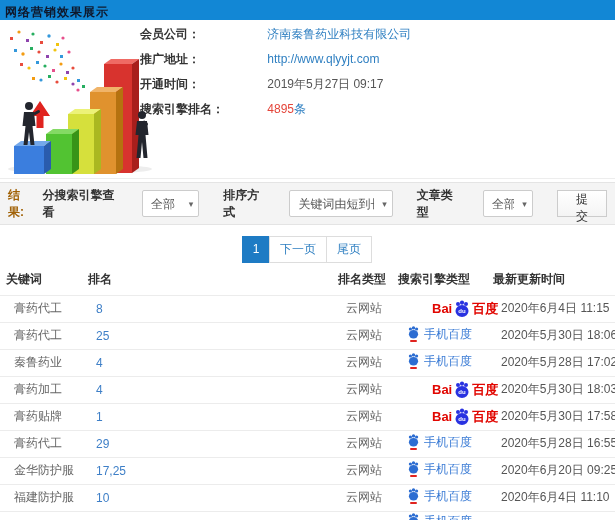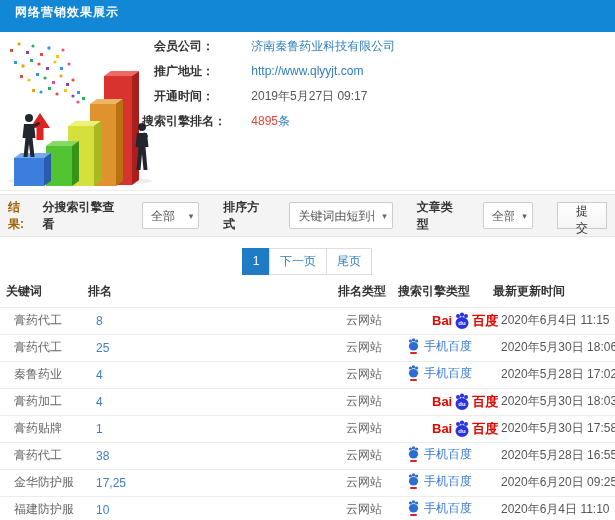--- a/index.html
+++ b/index.html
@@ -1,29 +1,29 @@
 <!DOCTYPE html>
 <html><head>
 <meta charset="utf-8">
 <style>
   * { margin:0; padding:0; box-sizing:border-box; }
   html,body { width:615px; height:520px; overflow:hidden; background:#fff;
     font-family:"Liberation Sans","DejaVu Sans",sans-serif; font-size:12px; color:#333; }
 
   
-  .titlebar { height:32px; background:#1287d5; color:#ffffff; line-height:24px;
-    padding-left:15px; font-size:12px; font-weight:bold; letter-spacing:1px; }
+  .titlebar { height:20px; background:#1287d5; color:#0f172a; line-height:24px;
+    padding-left:5px; font-size:12px; font-weight:bold; letter-spacing:1px; }
 
   
   .info-section { position:relative; height:159px; border-bottom:1px solid #ededed; }
   .illustration { position:absolute; left:2px; top:7px; width:160px; height:148px; }
   .info-rows { margin-left:140px; padding-top:2px; }
   .info-row { height:25px; line-height:25px; white-space:nowrap; }
-  .info-label { display:inline-block; width:88px; text-align:center; font-weight:bold; color:#333; }
-  .info-value { margin-left:20px; color:#555; }
+  .info-label { display:inline-block; width:88px; text-align:left; font-weight:bold; color:#333; }
+  .info-value { margin-left:36px; color:#555; }
   .link { color:#2e7fc1; text-decoration:none; cursor:pointer; }
   .count-red { color:#e4453a; }
   .count-unit { color:#2e7fc1; }
 
   
   .filterbar { margin-top:3px; height:43px; background:#f4f4f4;
     border-top:1px solid #e4e4e4; border-bottom:1px solid #e4e4e4;
     display:flex; align-items:center; padding:0 8px; }
   .result-label { font-weight:bold; color:#a16207; }
   .filter-controls { margin-left:auto; display:flex; align-items:center;gap:16px; }
@@ -301,21 +301,21 @@
           <text x="9" y="13.4" text-anchor="middle" font-size="6" font-weight="bold" fill="#fff" font-family="Liberation Sans, sans-serif">du</text>
         </svg>
         <span class="bai-cn">百度</span>
       </span>
       
     </td>
     <td class="date">2020年5月30日 17:58</td>
   </tr>
       <tr>
     <td>膏药代工</td>
-    <td class="rank"><a>38</a></td>
+    <td class="rank"><a>29</a></td>
     <td>云网站</td>
     <td class="engine">
       
       <span class="baidu-mobile">
         <svg width="13" height="17" viewBox="0 0 13 17">
           <circle cx="3.4" cy="3" r="1.6" fill="#2c6dd2"></circle>
               <circle cx="6.5" cy="1.9" r="1.7" fill="#2c6dd2"></circle>
               <circle cx="9.6" cy="3" r="1.6" fill="#2c6dd2"></circle>
           <ellipse cx="6.5" cy="8.2" rx="4.6" ry="4.2" fill="#2c6dd2"></ellipse>
           <rect x="3" y="14" width="7" height="2" rx="1" fill="#e0231f"></rect>

